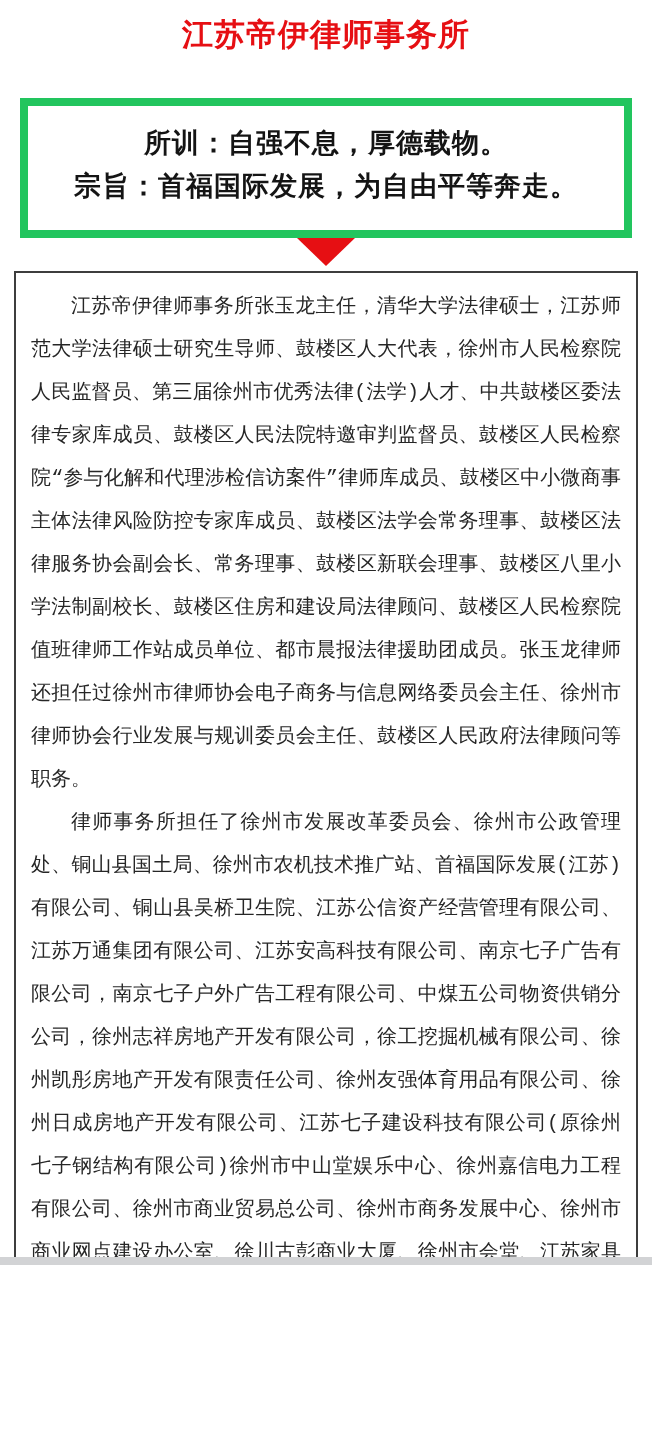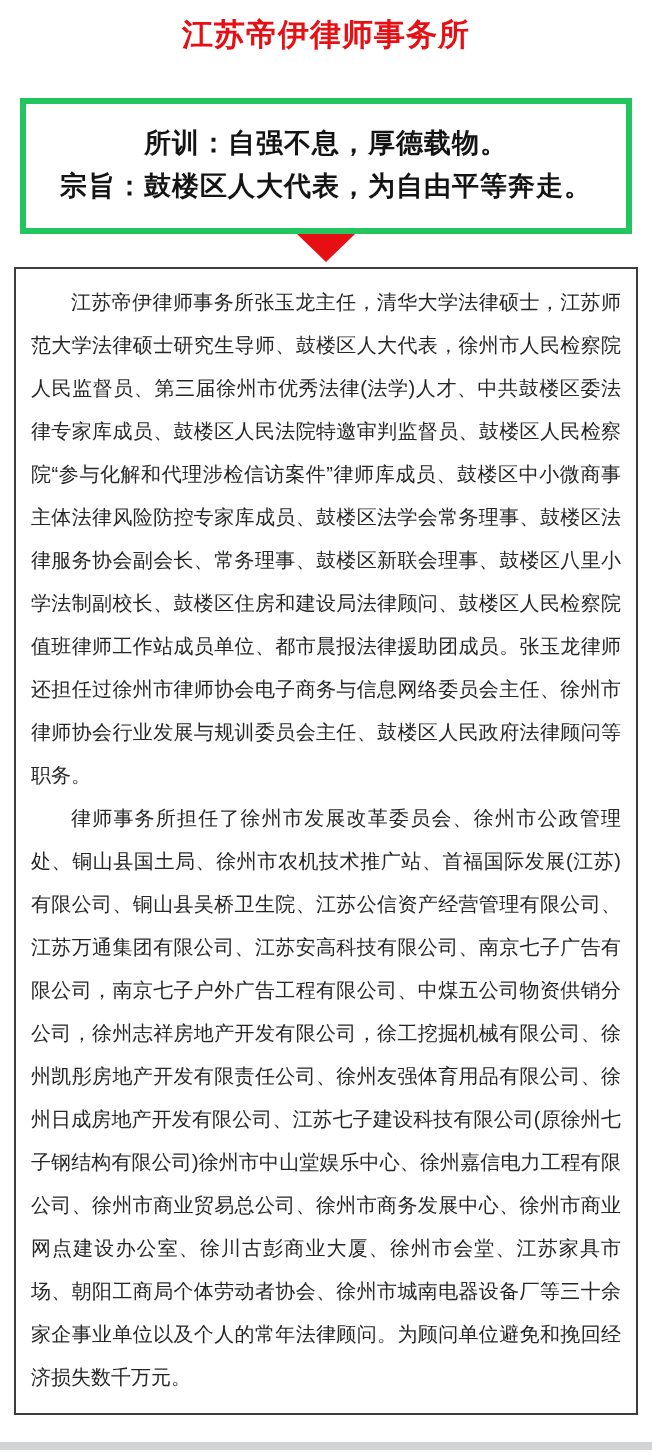--- a/index.html
+++ b/index.html
@@ -1,29 +1,29 @@
 <!DOCTYPE html>
 <html><head>
 <meta charset="utf-8">
 <style>
   * { margin:0; padding:0; box-sizing:border-box; }
   html,body { background:#ffffff; }
   body { font-family:"Liberation Sans","DejaVu Sans",sans-serif; }
   .page {
-    position:relative; width:652px; height:1450px; margin:0 auto;
-    background:#ffffff; overflow:hidden;
+    position:relative; width:652px; height:1265px; margin:0 auto;
+    background:#ffffff; overflow:hidden;font-family:Liberation Mono, monospace;
   }
   
   .page-title {
     padding-top:14px; text-align:center;
     color:#e60f13; font-size:31px; font-weight:bold; letter-spacing:1px;
   }
   
   .motto-box {
-    margin:42px 20px 0 20px; border:6px solid #22c55e; background:#ffffff;
+    margin:42px 20px 0 20px; border:8px solid #22c55e; background:#ffffff;
     padding:18px 6px 20px 6px; text-align:center;
   }
   .motto-box .line {
     color:#141414; font-size:27px; font-weight:600; line-height:1.6;
     letter-spacing:1px;
   }
   .pointer-triangle {
     width:0; height:0; margin:0 auto;
     border-left:29px solid transparent; border-right:29px solid transparent;
     border-top:28px solid #e60f13;
@@ -41,21 +41,21 @@
 </style>
 </head>
 <body>
 
 <div class="page">
 
   <div class="page-title">江苏帝伊律师事务所</div>
 
   <div class="motto-box">
     <div class="line">所训：自强不息，厚德载物。</div>
-    <div class="line">宗旨：鼓楼区人大代表，为自由平等奔走。</div>
+    <div class="line">宗旨：首福国际发展，为自由平等奔走。</div>
   </div>
   <div class="pointer-triangle"></div>
 
   <div class="about-box">
     <p>江苏帝伊律师事务所张玉龙主任，清华大学法律硕士，江苏师范大学法律硕士研究生导师、鼓楼区人大代表，徐州市人民检察院人民监督员、第三届徐州市优秀法律(法学)人才、中共鼓楼区委法律专家库成员、鼓楼区人民法院特邀审判监督员、鼓楼区人民检察院“参与化解和代理涉检信访案件”律师库成员、鼓楼区中小微商事主体法律风险防控专家库成员、鼓楼区法学会常务理事、鼓楼区法律服务协会副会长、常务理事、鼓楼区新联会理事、鼓楼区八里小学法制副校长、鼓楼区住房和建设局法律顾问、鼓楼区人民检察院值班律师工作站成员单位、都市晨报法律援助团成员。张玉龙律师还担任过徐州市律师协会电子商务与信息网络委员会主任、徐州市律师协会行业发展与规训委员会主任、鼓楼区人民政府法律顾问等职务。</p>
     <p>律师事务所担任了徐州市发展改革委员会、徐州市公政管理处、铜山县国土局、徐州市农机技术推广站、首福国际发展(江苏)有限公司、铜山县吴桥卫生院、江苏公信资产经营管理有限公司、江苏万通集团有限公司、江苏安高科技有限公司、南京七子广告有限公司，南京七子户外广告工程有限公司、中煤五公司物资供销分公司，徐州志祥房地产开发有限公司，徐工挖掘机械有限公司、徐州凯彤房地产开发有限责任公司、徐州友强体育用品有限公司、徐州日成房地产开发有限公司、江苏七子建设科技有限公司(原徐州七子钢结构有限公司)徐州市中山堂娱乐中心、徐州嘉信电力工程有限公司、徐州市商业贸易总公司、徐州市商务发展中心、徐州市商业网点建设办公室、徐川古彭商业大厦、徐州市会堂、江苏家具市场、朝阳工商局个体劳动者协会、徐州市城南电器设备厂等三十余家企事业单位以及个人的常年法律顾问。为顾问单位避免和挽回经济损失数千万元。</p>
   </div>
 
   <div class="bottom-strip"></div>
 </div>

